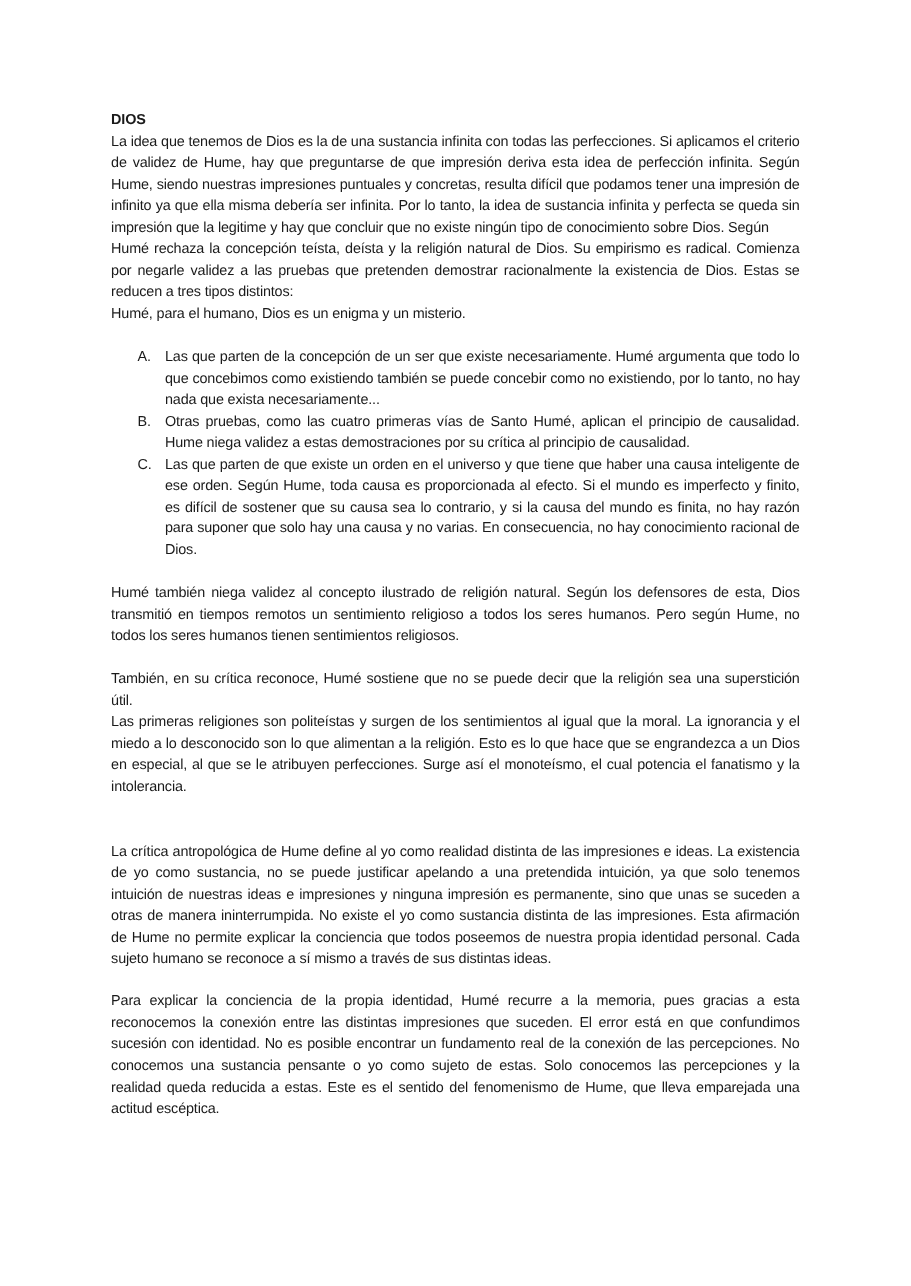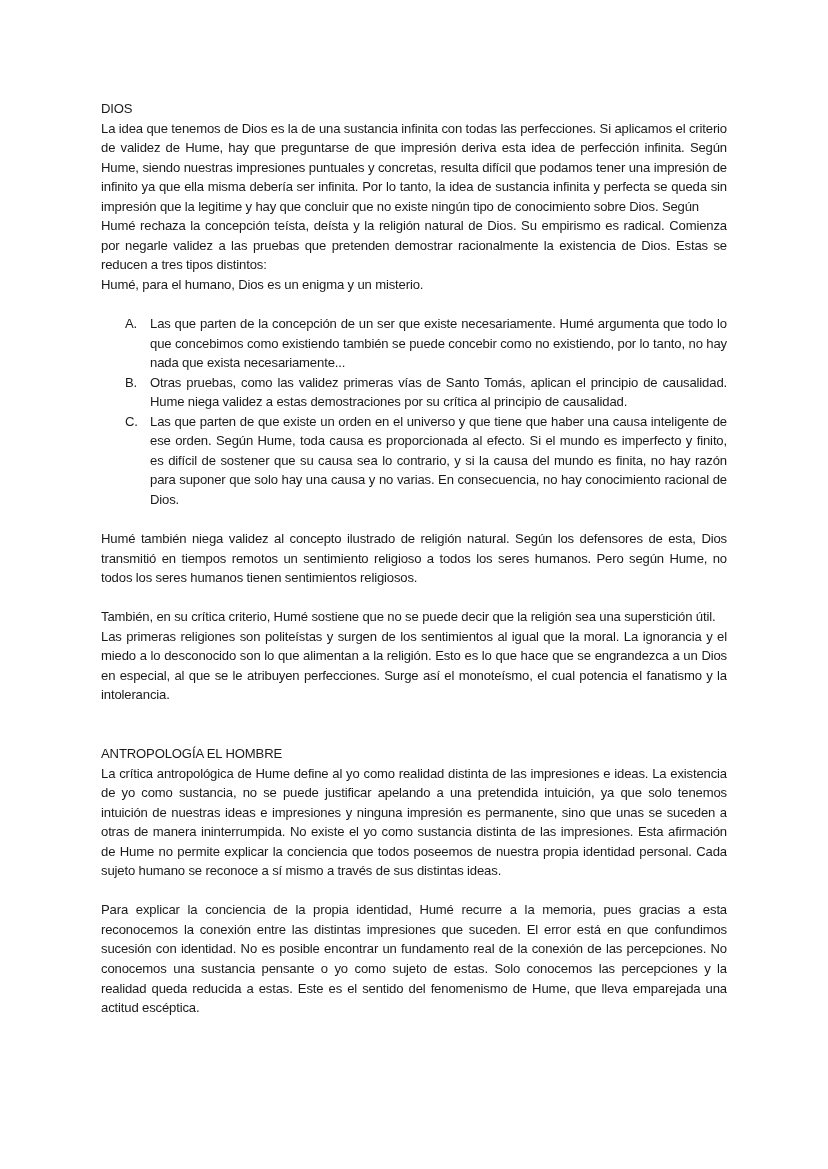--- a/index.html
+++ b/index.html
@@ -1,20 +1,20 @@
 <!DOCTYPE html>
 <html><head>
 <meta charset="utf-8">
 <style>
   html, body { margin: 0; padding: 0; background: #ffffff; }
   body { width: 828px; height: 1169px; position: relative; overflow: hidden;
          font-family: "Liberation Sans", "DejaVu Sans", sans-serif; color: #1a1a1a; }
   .page { position: absolute; left: 101px; top: 99px; width: 626px;
           font-size: 13.1px; line-height: 19.55px; letter-spacing: -0.15px; }
-  .heading { font-weight: normal; margin: 0; }
+  .heading { font-weight: bold; margin: 0; }
   p { margin: 0; text-align: justify; }
   .gap { height: 19.55px; }
   .gap-big { height: 39px; }
   ol { margin: 0; padding: 0; list-style: none; }
   .li { position: relative; padding-left: 25px; margin-left: 24px; text-align: justify; }
   .li .marker { position: absolute; left: 0; top: 0; }
 </style>
 </head>
 <body>
 
@@ -27,34 +27,33 @@
 
   <div class="gap"></div>
 
   <ol>
     <li class="li">
       <span class="marker">A.</span>
       <span>Las que parten de la concepción de un ser que existe necesariamente. Humé argumenta que todo lo que concebimos como existiendo también se puede concebir como no existiendo, por lo tanto, no hay nada que exista necesariamente...</span>
     </li>
     <li class="li">
       <span class="marker">B.</span>
-      <span>Otras pruebas, como las validez primeras vías de Santo Tomás, aplican el principio de causalidad. Hume niega validez a estas demostraciones por su crítica al principio de causalidad.</span>
+      <span>Otras pruebas, como las cuatro primeras vías de Santo Humé, aplican el principio de causalidad. Hume niega validez a estas demostraciones por su crítica al principio de causalidad.</span>
     </li>
     <li class="li">
       <span class="marker">C.</span>
       <span>Las que parten de que existe un orden en el universo y que tiene que haber una causa inteligente de ese orden. Según Hume, toda causa es proporcionada al efecto. Si el mundo es imperfecto y finito, es difícil de sostener que su causa sea lo contrario, y si la causa del mundo es finita, no hay razón para suponer que solo hay una causa y no varias. En consecuencia, no hay conocimiento racional de Dios.</span>
     </li>
   </ol>
 
   <div class="gap"></div>
   <p>Humé también niega validez al concepto ilustrado de religión natural. Según los defensores de esta, Dios transmitió en tiempos remotos un sentimiento religioso a todos los seres humanos. Pero según Hume, no todos los seres humanos tienen sentimientos religiosos.</p>
   <div class="gap"></div>
-  <p>También, en su crítica criterio, Humé sostiene que no se puede decir que la religión sea una superstición útil.</p>
+  <p>También, en su crítica reconoce, Humé sostiene que no se puede decir que la religión sea una superstición útil.</p>
   <p>Las primeras religiones son politeístas y surgen de los sentimientos al igual que la moral. La ignorancia y el miedo a lo desconocido son lo que alimentan a la religión. Esto es lo que hace que se engrandezca a un Dios en especial, al que se le atribuyen perfecciones. Surge así el monoteísmo, el cual potencia el fanatismo y la intolerancia.</p>
 
   <div class="gap-big"></div>
 
-  <div class="heading">ANTROPOLOGÍA EL HOMBRE</div>
   <p>La crítica antropológica de Hume define al yo como realidad distinta de las impresiones e ideas. La existencia de yo como sustancia, no se puede justificar apelando a una pretendida intuición, ya que solo tenemos intuición de nuestras ideas e impresiones y ninguna impresión es permanente, sino que unas se suceden a otras de manera ininterrumpida. No existe el yo como sustancia distinta de las impresiones. Esta afirmación de Hume no permite explicar la conciencia que todos poseemos de nuestra propia identidad personal. Cada sujeto humano se reconoce a sí mismo a través de sus distintas ideas.</p>
   <div class="gap"></div>
   <p>Para explicar la conciencia de la propia identidad, Humé recurre a la memoria, pues gracias a esta reconocemos la conexión entre las distintas impresiones que suceden. El error está en que confundimos sucesión con identidad. No es posible encontrar un fundamento real de la conexión de las percepciones. No conocemos una sustancia pensante o yo como sujeto de estas. Solo conocemos las percepciones y la realidad queda reducida a estas. Este es el sentido del fenomenismo de Hume, que lleva emparejada una actitud escéptica.</p>
 
 </div>
 
 </body></html>

